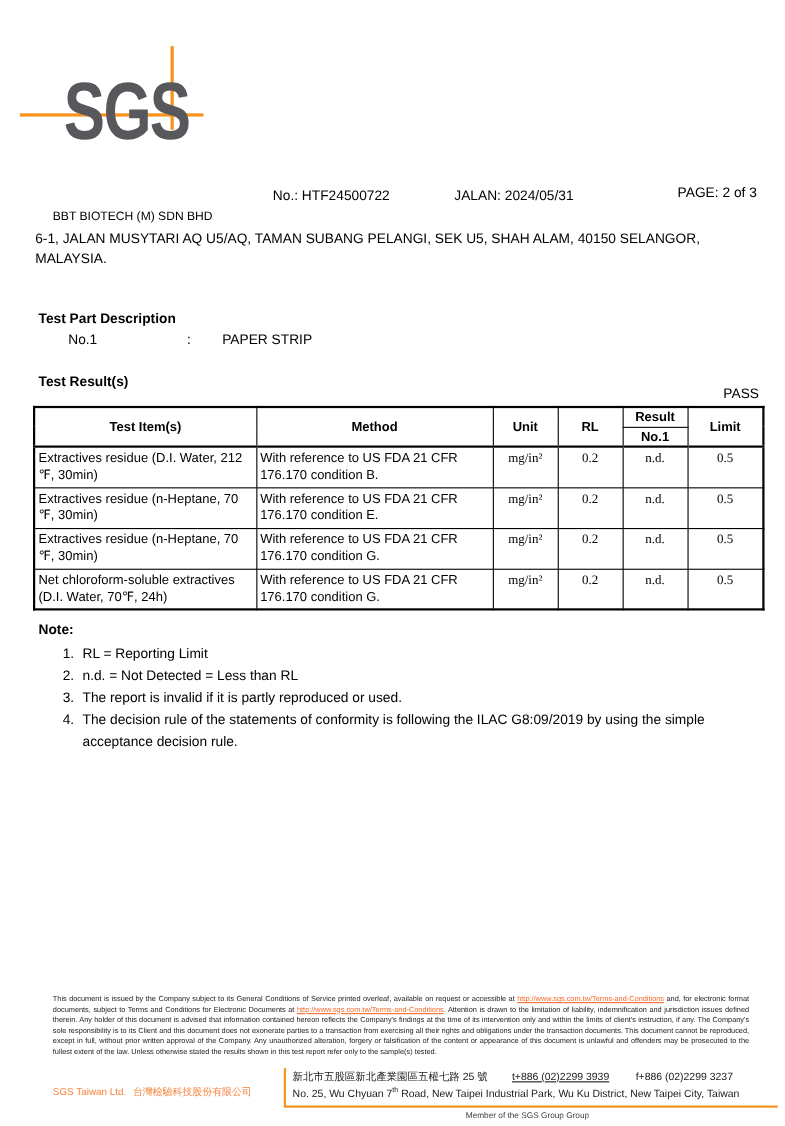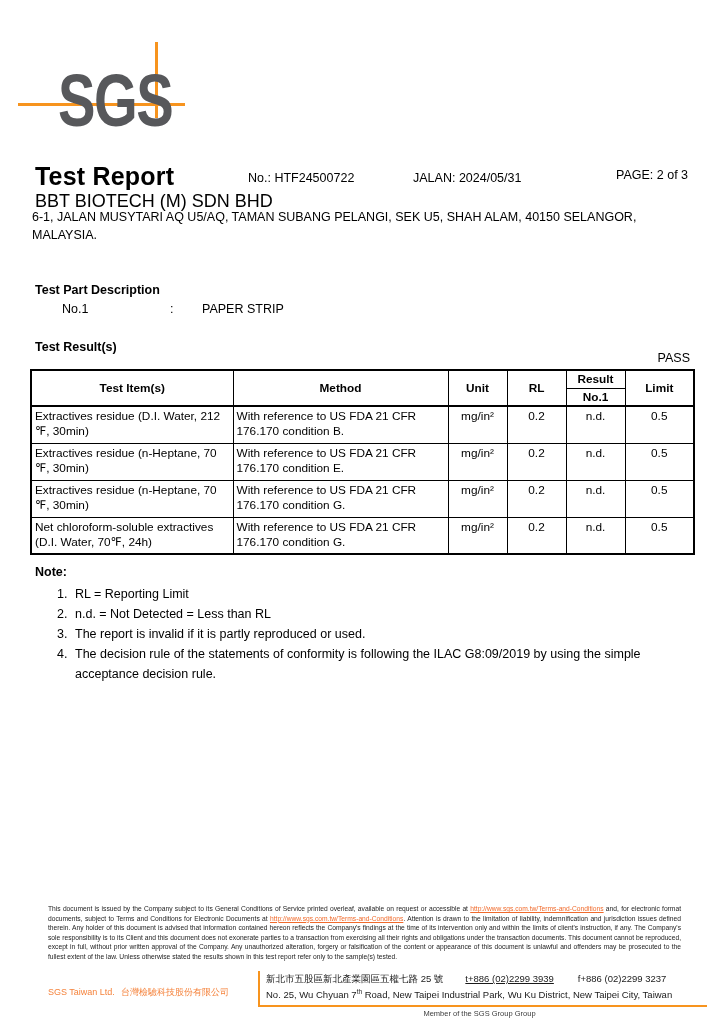--- a/index.html
+++ b/index.html
@@ -23,21 +23,21 @@
   }
   .logo-hline { position: absolute; left: 6px; top: 75px; width: 167px; height: 2.5px; background: #f7941e; }
   .logo-vline { position: absolute; left: 143px; top: 14px; width: 2.5px; height: 76px; background: #f7941e; }
 
   
   .title { position: absolute; left: 35px; top: 162px; font-size: 25px; font-weight: bold; letter-spacing: 0.2px; }
   .meta { position: absolute; top: 171px; font-size: 12.5px; }
   .meta-no   { left: 232px; margin-left: 16px; }
   .meta-date { left: 413px; }
   .meta-page { left: 616px; top: 168px; }
-  .client-name  { position: absolute; left: 35px; top: 191px; font-size: 18px; }
+  .client-name  { position: absolute; left: 48px; top: 191px; font-size: 11px; }
   .client-addr1 { position: absolute; left: 32px; top: 210px; font-size: 12.5px; }
   .client-addr2 { position: absolute; left: 32px; top: 228px; font-size: 12.5px; }
 
   
   .tp-heading { position: absolute; left: 35px; top: 283px; font-size: 12.5px; font-weight: bold; }
   .tp-row { position: absolute; left: 62px; top: 302px; font-size: 12.5px; display: flex; }
   .tp-no  { width: 108px; }
   .tp-sep { width: 32px; }
 
   
@@ -47,21 +47,21 @@
   table.results {
     position: absolute; left: 30px; top: 369px;
     width: 663px; table-layout: fixed; border-collapse: collapse;
     font-size: 11.8px;
   }
   table.results, table.results th, table.results td { border: 1px solid #000; }
   table.results { border: 2.5px solid #000; }
   table.results th { font-weight: bold; text-align: center; vertical-align: middle; height: 18px; }
   table.results tbody td { vertical-align: top; padding: 2px 3px; height: 37px; line-height: 1.3; }
   table.results tbody tr:first-child td { border-top: 2px solid #000; }
-  td.c { text-align: center; }
+  td.c { text-align: center; font-family: Liberation Serif, serif; }
 
   
   .note-heading { position: absolute; left: 35px; top: 565px; font-size: 12.5px; font-weight: bold; }
   .note-list { position: absolute; left: 57px; top: 584px; width: 618px; font-size: 12.5px; }
   .note-item { display: flex; line-height: 20px; }
   .note-num { width: 18px; flex: 0 0 18px; }
   .note-text { width: 600px; }
 
   
   .legal {
@@ -87,21 +87,20 @@
 <body>
 
 <div class="page">
 
   <div class="logo">
     <div class="logo-hline"></div>
     <div class="logo-vline"></div>
     <div class="logo-text">SGS</div>
   </div>
 
-  <div class="title">Test Report</div>
   <div class="meta meta-no"><span>No.:</span> <span>HTF24500722</span></div>
   <div class="meta meta-date"><span>JALAN:</span> <span>2024/05/31</span></div>
   <div class="meta meta-page"><span>PAGE:</span> <span>2 of 3</span></div>
 
   <div class="client-name">BBT BIOTECH (M) SDN BHD</div>
   <div class="client-addr1">6-1, JALAN MUSYTARI AQ U5/AQ, TAMAN SUBANG PELANGI, SEK U5, SHAH ALAM, 40150 SELANGOR,</div>
   <div class="client-addr2">MALAYSIA.</div>
 
   <div class="tp-heading">Test Part Description</div>
   <div class="tp-row">

